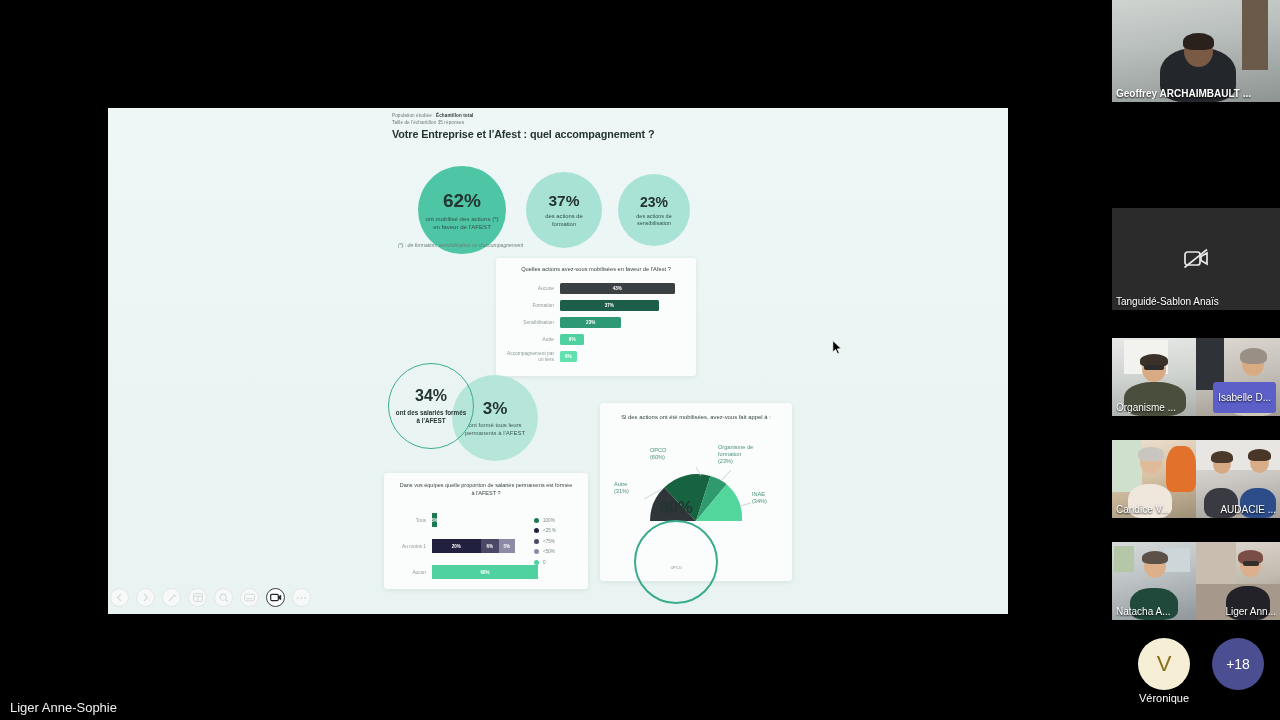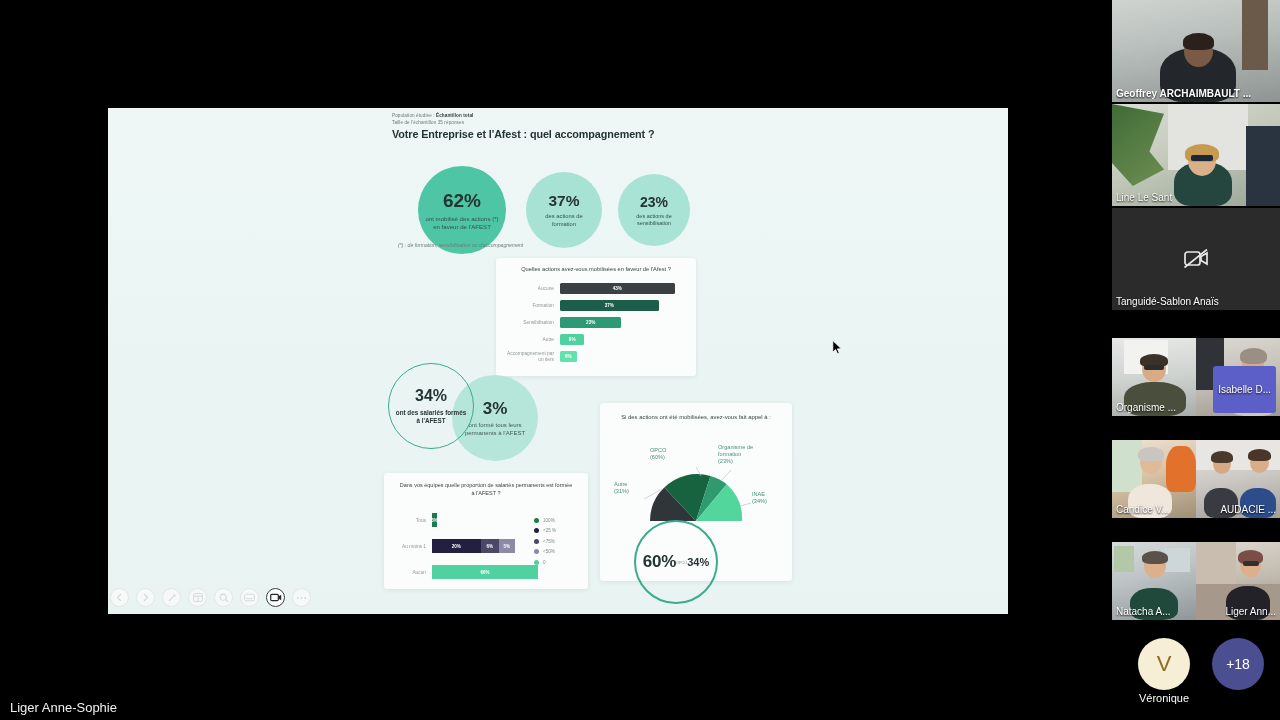--- a/index.html
+++ b/index.html
@@ -112,21 +112,21 @@
   
   .pie-card { left: 492px; top: 295px; width: 192px; height: 178px; }
   .pie-title { font-size: 5.9px; color: #35433f; text-align: center; padding: 10px 16px 0 16px; line-height: 1.45; }
   .pie-wrap { position: absolute; left: 0; top: 40px; width: 100%; height: 92px; }
   .pie-lbl { position: absolute; font-size: 5.6px; color: #4b8f7d; line-height: 1.25; }
 
   
   .gauge {
     position: absolute; left: 526px; top: 412px; width: 84px; height: 84px;
     border-radius: 50%; border: 2px solid #3aab8d;
-    display: flex; flex-direction: row; align-items: center; justify-content: center;
+    display: flex; flex-direction: column; align-items: center; justify-content: center; gap: 46px;
   }
   .gauge .g1 { font-size: 17px; font-weight: bold; color: #243433; letter-spacing: -.3px; }
   .gauge .gsm { font-size: 3.8px; color: #7c8a88; margin-top: 2px; }
   .gauge .g2 { font-size: 11px; font-weight: bold; color: #243433; margin-top: -1px; }
 
   
   .toolbar { position: absolute; left: 110px; top: 588px; display: flex; gap: 7px; align-items: center; }
   .tbtn {
     width: 19px; height: 19px; border-radius: 50%;
     border: 1px solid #e2e6e6; background: #f7f9f9;
@@ -149,21 +149,21 @@
   .rail { position: absolute; left: 1112px; top: 0; width: 168px; height: 720px; background: #000; }
   .tile { position: absolute; left: 0; width: 168px; overflow: hidden; background: #000; }
   .vid { position: absolute; inset: 0; }
   .vid.half { width: 50%; }
   .vid.half.r { left: 50%; }
   .tile .nm {
     position: absolute; left: 4px; bottom: 3px; max-width: 158px;
     font-size: 10px; color: #fff; white-space: nowrap; overflow: hidden;
     text-shadow: 0 1px 2px rgba(0,0,0,.95);
   }
-  .tile .nm.hl { background: #5b5fc7; padding: 18px 5px; border-radius: 3px; }
+  .tile .nm.hl { background: #5b5fc7; padding: 10px 5px; border-radius: 3px; }
   .tile .nm.r { left: auto; right: 4px; }
   .camoff {
     position: absolute; inset: 0; background: #2b2b2b;
     display: flex; align-items: center; justify-content: center;
   }
 
   
   .sc-office { background: linear-gradient(170deg,#cfd4d1 0%, #b9bfbc 40%, #8d9491 100%); }
   .sc-plant  { background: linear-gradient(160deg,#d9ddd6 0%, #c3cabb 45%, #9aa496 100%); }
   .sc-window { background: linear-gradient(175deg,#e6e8e6 0%, #cfd3d0 50%, #a9aeab 100%); }
@@ -426,32 +426,20 @@
     <div class="tile" style="top:0; height:102px;font-weight:bold;">
       <div class="vid sc-office">
         <div class="person" style="left:48px;width:76px;height:54px;background:#23262a;"></div>
         <div class="head" style="left:72px;top:36px;width:29px;height:31px;background:#7a5a44;"></div>
         <div style="position:absolute;left:71px;top:33px;width:31px;height:17px;background:#2a211c;border-radius:50% 50% 30% 30%;"></div>
         <div style="position:absolute;left:130px;top:0;width:26px;height:70px;background:#6b5a4a;"></div>
       </div>
       <div class="nm">Geoffrey ARCHAIMBAULT ...</div>
     </div>
 
-    <div class="tile" style="top:104px; height:102px;">
-      <div class="vid sc-plant">
-        <div style="position:absolute;left:0;top:0;width:52px;height:82px;background:linear-gradient(140deg,#3f6b36,#6d8f52);clip-path:polygon(0 0,100% 12%,72% 58%,100% 80%,40% 100%,0 72%);"></div>
-        <div style="position:absolute;left:56px;top:0;width:80px;height:66px;background:#e3e4e0;"></div>
-        <div class="person" style="left:62px;width:58px;height:44px;background:#24463f;"></div>
-        <div class="head" style="left:76px;top:42px;width:28px;height:30px;background:#d9b089;"></div>
-        <div style="position:absolute;left:73px;top:40px;width:34px;height:18px;background:#c79a52;border-radius:50% 50% 30% 30%;"></div>
-        <div style="position:absolute;left:79px;top:51px;width:22px;height:6px;background:#1b2738;border-radius:2px;"></div>
-        <div style="position:absolute;left:134px;top:22px;width:34px;height:80px;background:#2a3340;"></div>
-      </div>
-      <div class="nm">Line Le Sant</div>
-    </div>
 
     <div class="tile" style="top:208px; height:102px;">
       <div class="camoff">
         <svg width="26" height="22" viewBox="0 0 26 22">
           <rect x="2" y="4" width="15" height="13" rx="2.5" fill="none" stroke="#e8e8e8" stroke-width="1.7"></rect>
           <path d="M18 8.5 L24 5 L24 16 L18 12.5 Z" fill="none" stroke="#e8e8e8" stroke-width="1.7"></path>
           <line x1="1.5" y1="19.5" x2="24" y2="1.5" stroke="#e8e8e8" stroke-width="1.7"></line>
         </svg>
       </div>
       <div class="nm">Tanguidé-Sablon Anaïs</div>

